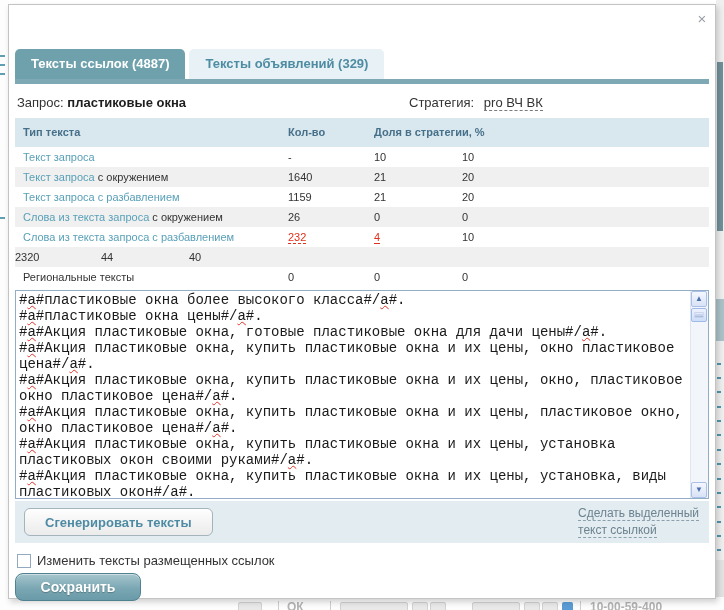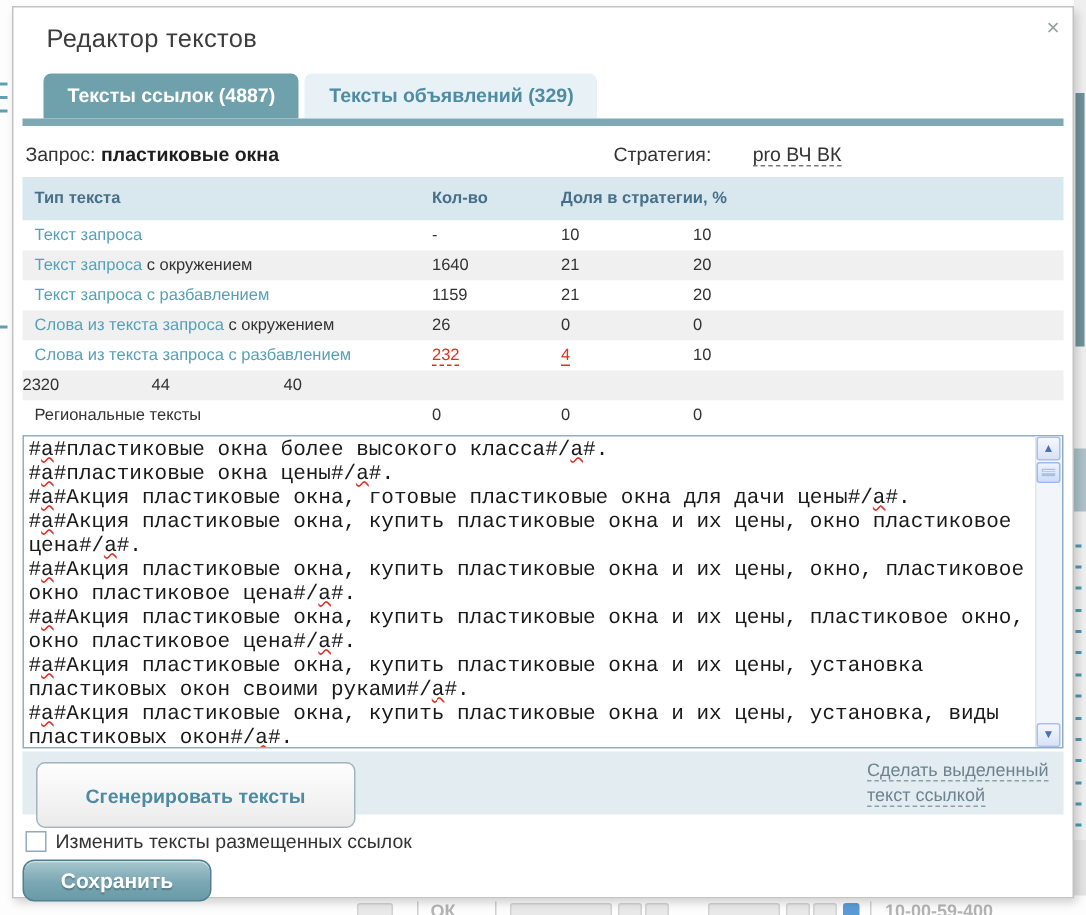--- a/index.html
+++ b/index.html
@@ -21,30 +21,30 @@
   .bg-bottom .pbox{position:absolute;top:5px;height:12px;background:#e9e9e9;border:1px solid #d2d2d2;border-radius:2px;}
   .bg-bottom .ptxt{position:absolute;top:3px;font-size:12px;font-weight:bold;color:#b3b3b3;}
   .bg-bottom .picon{position:absolute;top:5px;width:11px;height:11px;background:#5b9bd5;border-radius:2px;}
   
   .modal{position:absolute;left:8px;top:4px;width:706px;height:593px;background:#fff;
          border:1px solid #c3c3c3;box-shadow:2px 3px 6px rgba(0,0,0,.18);}
   .title{position:absolute;left:22px;top:11px;font-size:17px;color:#3d3d3d;letter-spacing:.2px;}
   .close{position:absolute;right:5px;top:6px;width:16px;height:16px;color:#9aa0a6;font-size:15px;
          line-height:16px;text-align:center;cursor:pointer;}
   
-  .tabs{position:absolute;left:20px;top:44px;height:30px;display:flex;gap:4px;}
+  .tabs{position:absolute;left:6px;top:44px;height:30px;display:flex;gap:4px;}
   .tab{padding:0 16px;line-height:30px;font-weight:bold;font-size:13px;border-radius:5px 5px 0 0;white-space:nowrap;}
   .tab.active{background:#6fa1ad;color:#fff;}
   .tab.inactive{background:#e8f1f5;color:#4e8ca3;cursor:pointer;}
   .tab-underline{position:absolute;left:6px;top:74px;width:694px;height:5px;background:#7ea9b4;}
   
   .meta{position:absolute;left:8px;top:90px;width:690px;height:18px;font-size:13px;color:#333;}
   .meta b{color:#1e1e1e;}
   .strategy{position:absolute;left:392px;top:0;}
-  .dotted-link{margin-left:24px;color:#333;border-bottom:1px dashed #7a7a7a;cursor:pointer;}
+  .dotted-link{margin-left:6px;color:#333;border-bottom:1px dashed #7a7a7a;cursor:pointer;}
   
   .ttable{position:absolute;left:6px;top:113px;width:694px;font-size:11px;}
   .thead{display:flex;height:29px;line-height:29px;background:#d9e7ee;color:#46708a;font-weight:bold;}
   .trow{display:flex;height:20px;line-height:20px;color:#333;background:#fff;}
   .trow.alt{background:#f0f0f0;}
   .cell{overflow:hidden;white-space:nowrap;}
   .c0{width:265px;padding-left:8px;}
   .c1{width:86px;}
   .c2{width:88px;}
   .c3{flex:1;}
@@ -61,21 +61,21 @@
       border:1px solid #aac0e8;border-radius:2px;box-sizing:border-box;color:#4d6fae;font-size:8px;
       text-align:center;line-height:14px;cursor:pointer;}
   .sb-up{top:0;}
   .sb-down{bottom:0;}
   .sb-thumb{position:absolute;left:0;top:17px;width:16px;height:14px;background:linear-gradient(#eef3fd,#cdddf8);
       border:1px solid #9ebae8;border-radius:2px;box-sizing:border-box;cursor:grab;}
   .sb-thumb:after{content:"";position:absolute;left:3px;right:3px;top:4px;height:1px;
       box-shadow:0 0 0 0.5px #aebfdd,0 3px 0 0.5px #aebfdd;}
   
   .gen-bar{position:absolute;left:6px;top:496px;width:694px;height:42px;background:#e2ecf1;}
-  .gen-btn{position:absolute;left:9px;top:7px;height:44px;padding:0 32px;
+  .gen-btn{position:absolute;left:9px;top:7px;height:28px;padding:0 20px;
       background:linear-gradient(#fefefe,#ebebeb);border:1px solid #a4b4bd;border-radius:6px;
       color:#4d8ba3;font-weight:bold;font-size:13px;font-family:inherit;cursor:pointer;}
   .make-link{position:absolute;right:10px;top:4px;text-align:left;font-size:12px;line-height:17px;
       color:#6d838f;cursor:pointer;}
   .make-link .dashed{border-bottom:1px dashed #8aa0ac;}
   
   .check-row{position:absolute;left:8px;top:548px;height:15px;display:flex;align-items:center;font-size:13px;color:#333;}
   .checkbox{width:12px;height:12px;background:#fff;border:1px solid #93a9c0;margin-right:6px;cursor:pointer;}
   .save-btn{position:absolute;left:6px;top:568px;width:126px;height:28px;
       background:linear-gradient(#a7c6ce,#7aa7b3 55%,#6a9aa8);border:1px solid #4f8191;border-radius:8px;
@@ -107,21 +107,20 @@
   <span class="pbox" style="left:430px;width:14px"></span>
   <span class="pbox" style="left:472px;width:46px"></span>
   <span class="pbox" style="left:524px;width:14px"></span>
   <span class="pbox" style="left:542px;width:14px"></span>
   <span class="picon" style="left:562px"></span>
   <span class="vdiv" style="left:580px"></span>
   <span class="ptxt" style="left:590px">10-00-59-400</span>
 </div>
 
 <div class="modal">
-  <div class="title">Редактор текстов</div>
   <div class="close">×</div>
 
   <div class="tabs">
     <div class="tab active">Тексты ссылок (4887)</div>
     <div class="tab inactive">Тексты объявлений (329)</div>
   </div>
   <div class="tab-underline"></div>
 
   <div class="meta">
     <span>Запрос:</span>

